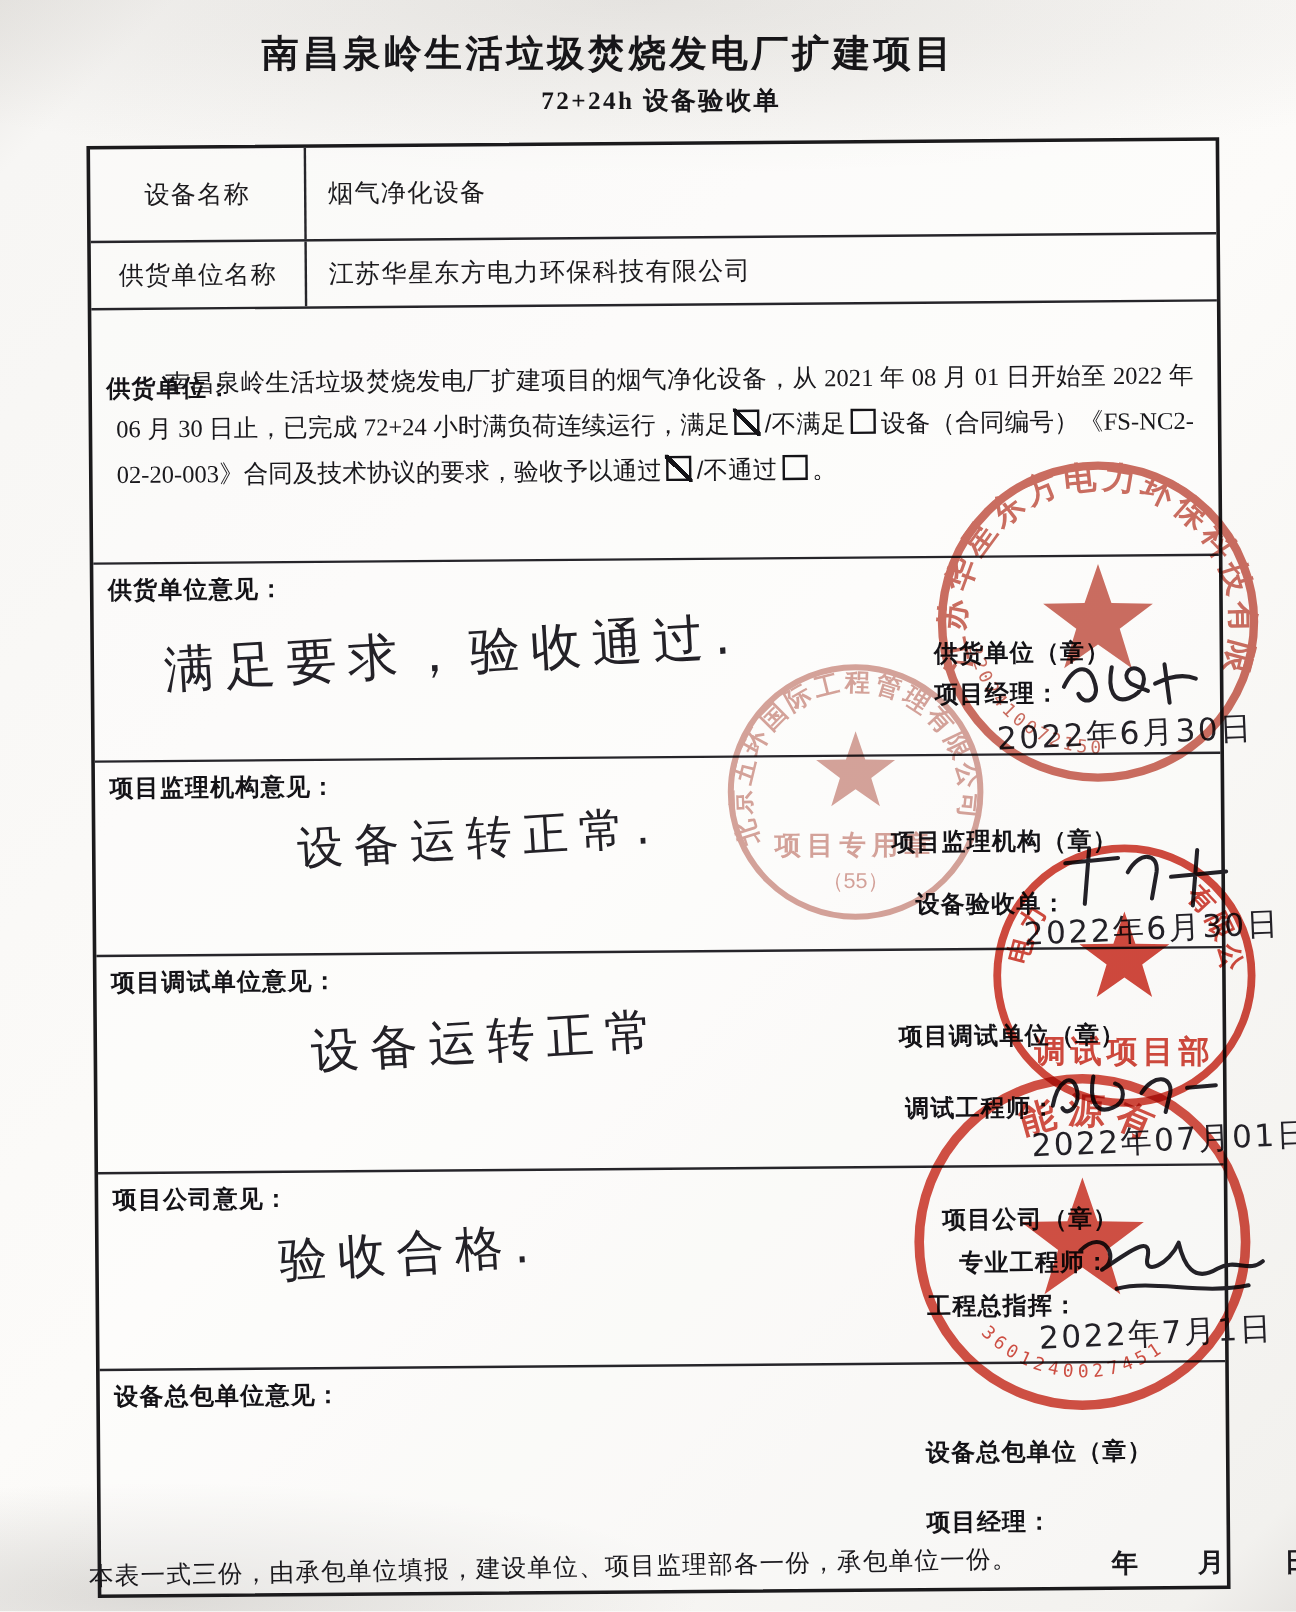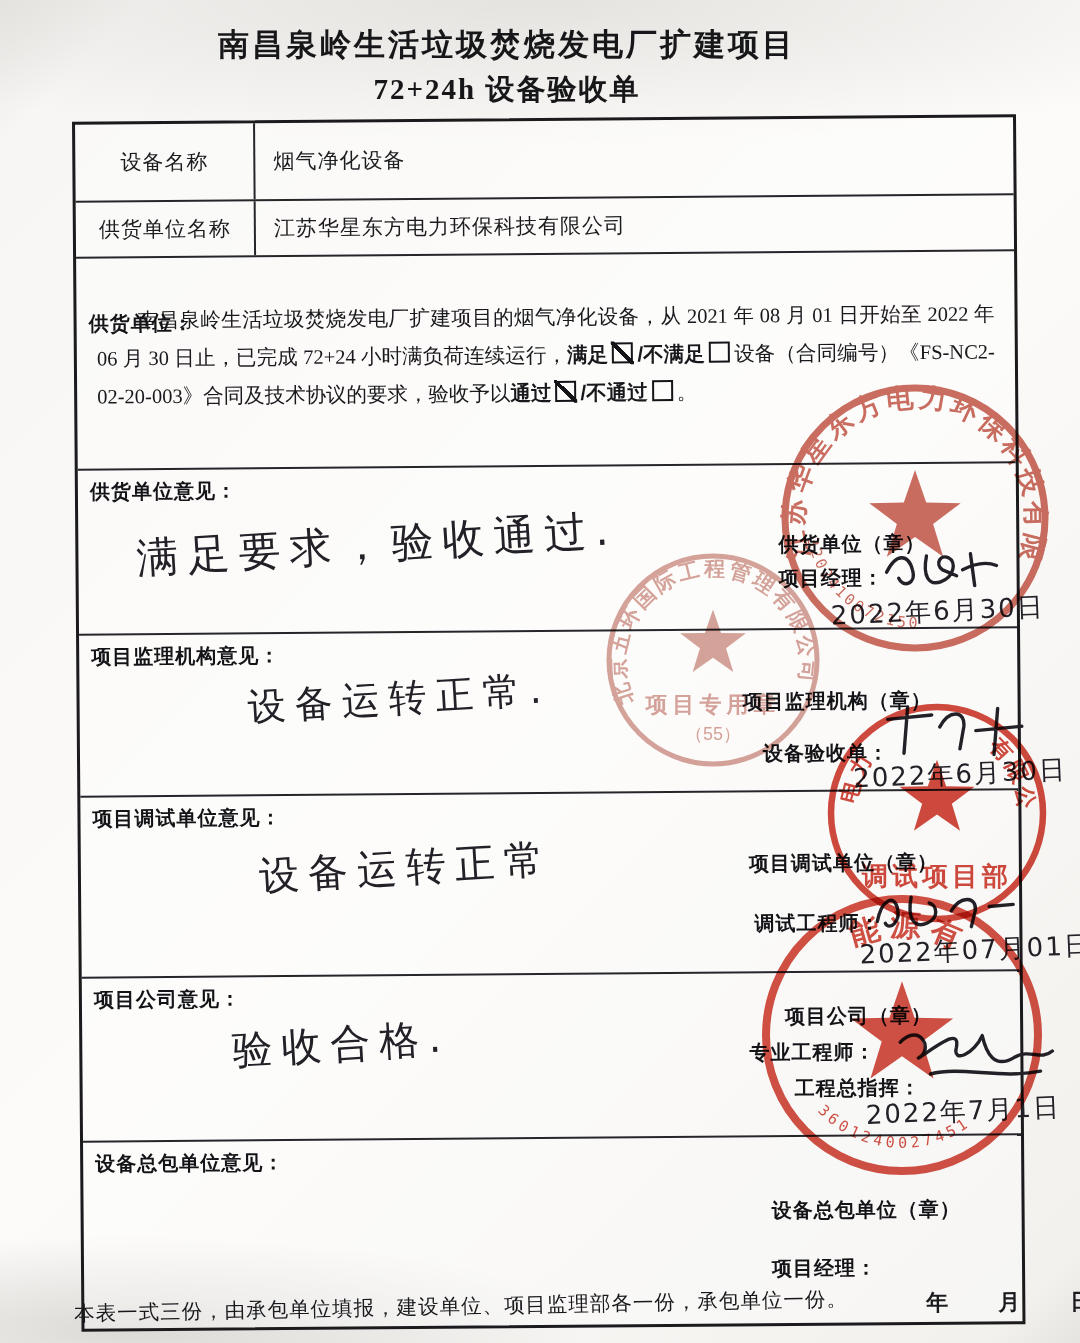--- a/index.html
+++ b/index.html
@@ -8,32 +8,32 @@
     background:linear-gradient(135deg,#e9e7e4 0%,#f7f6f4 6%,#fcfbf9 50%,#f2f1ee 96%,#e6e4e1 100%);
     font-family:"Liberation Serif", serif;color:#1c1b1e;
   }
   .page-shade{position:absolute;inset:0;pointer-events:none;
     background:
       radial-gradient(120% 18% at 50% 0%, rgba(170,165,158,.25) 0%, rgba(255,255,255,0) 60%),
       radial-gradient(60% 10% at 12% 99%, rgba(150,146,140,.30) 0%, rgba(255,255,255,0) 70%);
   }
   .title{position:absolute;left:0;width:1014px;text-align:center;font-weight:bold;color:#171619;}
   .title1{top:24px;font-size:31px;letter-spacing:3px;}
-  .title2{top:70px;font-size:29px;letter-spacing:2px;}
+  .title2{top:70px;font-size:21px;letter-spacing:2px;padding-left:44px;}
 
   .form{position:absolute;left:72px;top:118px;width:938px;border:3px solid #1b1a1c;background:rgba(255,255,255,.35);transform:rotate(-0.45deg);transform-origin:50% 0;}
   .row{position:relative;border-bottom:2px solid #26252a;box-sizing:border-box;}
   .row:last-child{border-bottom:none;}
   .r-info{display:flex;align-items:center;}
   .r-info .c1{width:178px;flex:0 0 178px;align-self:stretch;border-right:2px solid #26252a;display:flex;align-items:center;justify-content:center;font-size:21px;letter-spacing:1px;}
   .r-info .c2{padding-left:18px;font-size:21px;letter-spacing:1px;}
 
   .sec-label{position:absolute;left:12px;top:8px;font-family:"Liberation Sans",sans-serif;font-weight:bold;font-size:20px;letter-spacing:1px;color:#141317;}
   .para{margin:44px 20px 0 20px;font-size:20.5px;line-height:37px;text-indent:2em;text-align:justify;color:#19181c;}
-  .b-sans{font-family:"Liberation Sans",sans-serif;font-weight:bold;}
+  .b-sans{font-family:"Liberation Sans",sans-serif;font-weight:normal;}
   .cb{display:inline-block;width:17px;height:17px;border:2.6px solid #141317;vertical-align:-2px;margin:0 4px;position:relative;background:#fff0;}
   .cb.checked::after{content:"";position:absolute;left:-3px;top:-3px;width:23px;height:23px;
     background:linear-gradient(to top right,transparent 44%,#141317 44%,#141317 56%,transparent 56%);}
 
   .hw{font-family:"DejaVu Sans",sans-serif;color:#232127;position:absolute;white-space:nowrap;}
   .hw-big{font-size:42px;letter-spacing:9px;transform:rotate(-3deg);}
   .hw-date{font-size:26px;letter-spacing:2px;transform:rotate(-2deg);}
   .seal-line{position:absolute;font-family:"Liberation Sans",sans-serif;font-weight:bold;font-size:20px;letter-spacing:1px;color:#141317;white-space:nowrap;}
   .print-date{position:absolute;font-size:22px;font-weight:bold;letter-spacing:14px;color:#1b1a1e;white-space:nowrap;}
 
@@ -98,22 +98,22 @@
     <svg class="sig" style="left:786px;top:90px;" width="150" height="60" viewBox="0 0 150 60">
       <path d="M10,40 C14,20 26,12 30,26 C34,40 22,50 18,42 M44,16 C40,36 46,48 60,42 C72,37 70,24 62,22 M84,30 C94,14 110,16 108,30 L104,46 M122,26 L146,24"></path>
     </svg>
     <div class="hw hw-date" style="left:778px;top:142px;">2022年07月01日</div>
   </div>
 
   <div class="row" style="height:164px;">
     <div class="sec-label">项目公司意见：</div>
     <div class="hw hw-big" style="left:150px;top:40px;font-size:40px;">验收合格.</div>
     <div class="seal-line" style="left:703px;top:30px;">项目公司（章）</div>
-    <div class="seal-line" style="left:667px;top:66px;">专业工程师：</div>
-    <div class="seal-line" style="left:712px;top:102px;text-align:right;">工程总指挥：</div>
+    <div class="seal-line" style="left:717px;top:66px;">专业工程师：</div>
+    <div class="seal-line" style="left:690px;top:102px;text-align:right;">工程总指挥：</div>
     <svg class="sig" style="left:808px;top:42px;" width="170" height="80" viewBox="0 0 170 80">
       <path d="M10,28 C30,8 44,36 28,44 C50,30 70,14 66,34 C62,50 84,40 92,22 C96,40 104,56 124,44 C140,35 150,48 162,38 M40,60 C70,52 110,66 150,58"></path>
     </svg>
     <div class="hw hw-date" style="left:783px;top:122px;">2022年7月1日</div>
   </div>
 
   <div class="row" style="height:186px;">
     <div class="sec-label">设备总包单位意见：</div>
     <div class="seal-line" style="left:688px;top:60px;">设备总包单位（章）</div>
     <div class="seal-line" style="left:688px;top:118px;">项目经理：</div>

